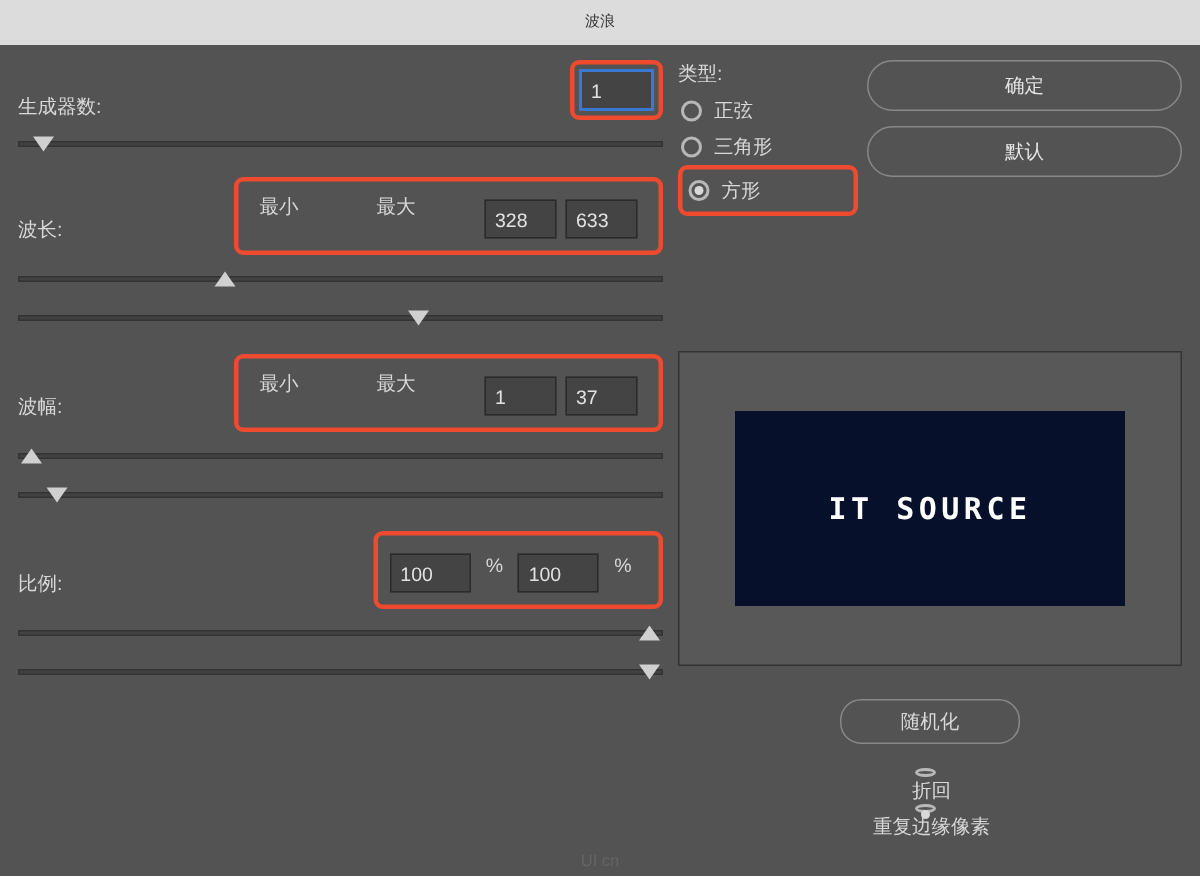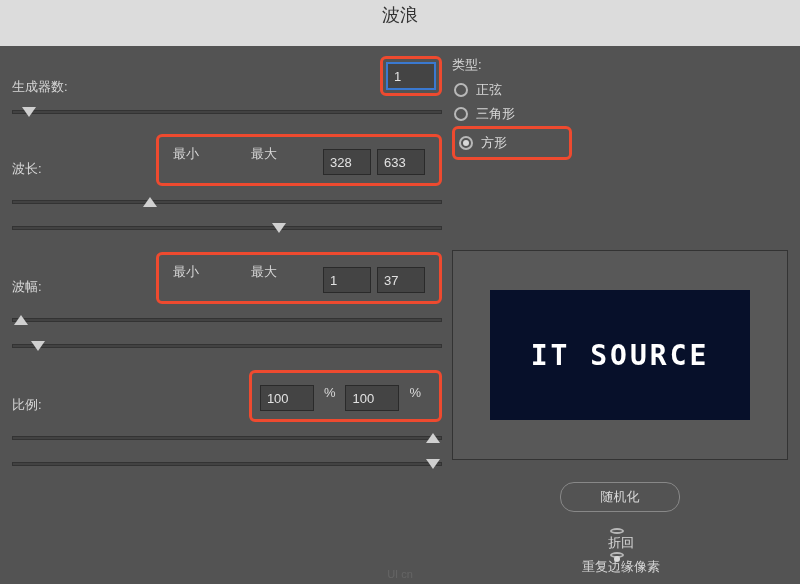--- a/index.html
+++ b/index.html
@@ -5,26 +5,26 @@
   * { box-sizing: border-box; margin: 0; padding: 0; }
   body {
     font-family: -apple-system, "Helvetica Neue", Arial, sans-serif;
     font-size: 13px;
     background: #535353;
     color: #d8d8d8;
     width: 800px;
     height: 584px;
   }
   .titlebar {
-    height: 46px;
+    height: 30px;
     background: #dcdcdc;
     color: #333;
     text-align: center;
     line-height: 30px;
-    font-size: 18px;
+    font-size: 10px;
   }
   .body {
     padding: 10px 12px;
     display: flex;
   }
   .left {
     flex: 0 0 430px;
   }
   .right {
     flex: 1;
@@ -156,21 +156,21 @@
     display:flex; align-items:center; justify-content:center;
   }
   .preview-inner {
     background: #07102a;
     width: 260px;
     height: 130px;
     display:flex; align-items:center; justify-content:center;
     color: #fff;
     font-weight: 600;
     letter-spacing: 3px;
-    font-size: 28px;
+    font-size: 20px;
   }
   .randomize {
     width: 120px;
     height: 30px;
     border: 1px solid #888;
     border-radius: 14px;
     text-align: center;
     line-height: 28px;
     margin: 22px auto 16px auto;
     background: #535353;
@@ -275,20 +275,24 @@
     </div>
     <div class="slider-wrap" style="margin-top:-6px">
       <div class="slider-track"></div>
       <div class="slider-thumb" style="left:98%"></div>
     </div>
 
   </div>
 
   <div class="right">
 
+    <div class="btn-stack">
+      <div class="big-btn">确定</div>
+      <div class="big-btn">默认</div>
+    </div>
 
     <div class="type-group" style="width:120px">
       <div class="type-title">类型:</div>
       <div class="radio-row">
         <span class="radio"></span>
         <span>正弦</span>
       </div>
       <div class="radio-row">
         <span class="radio"></span>
         <span>三角形</span>

